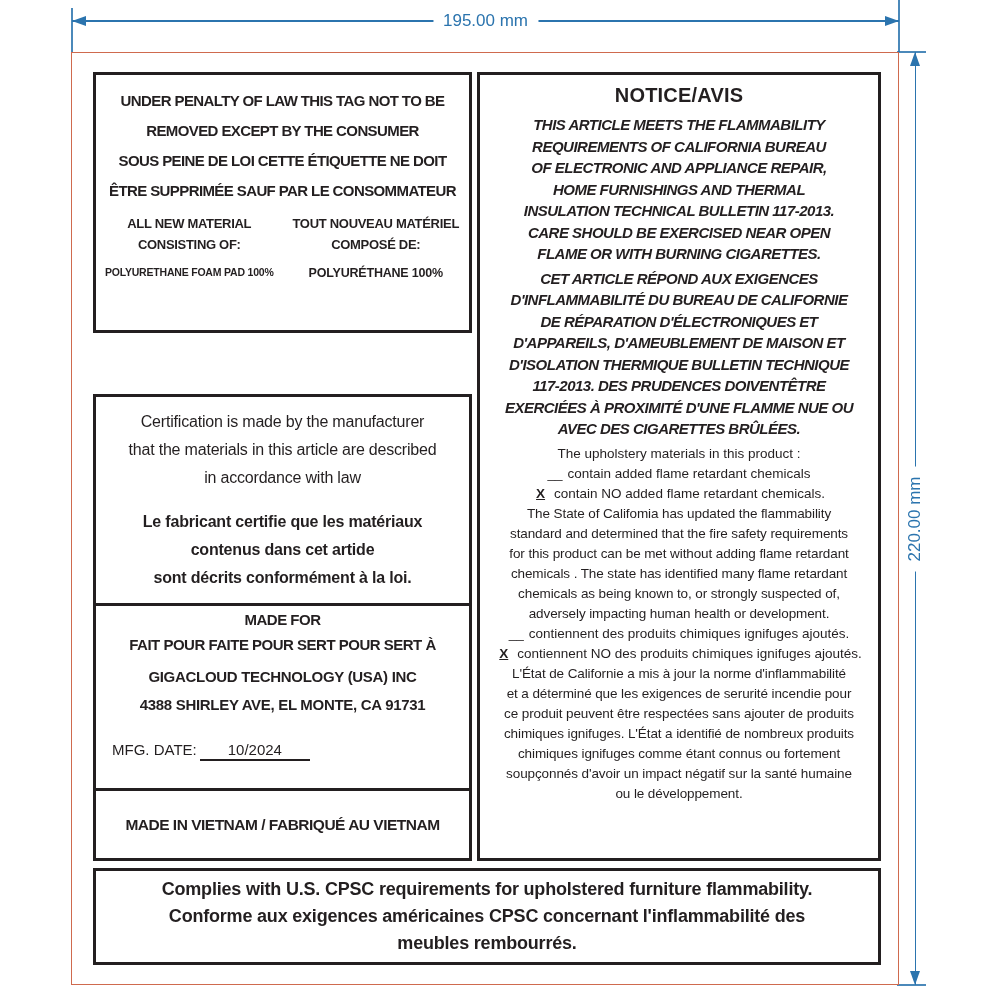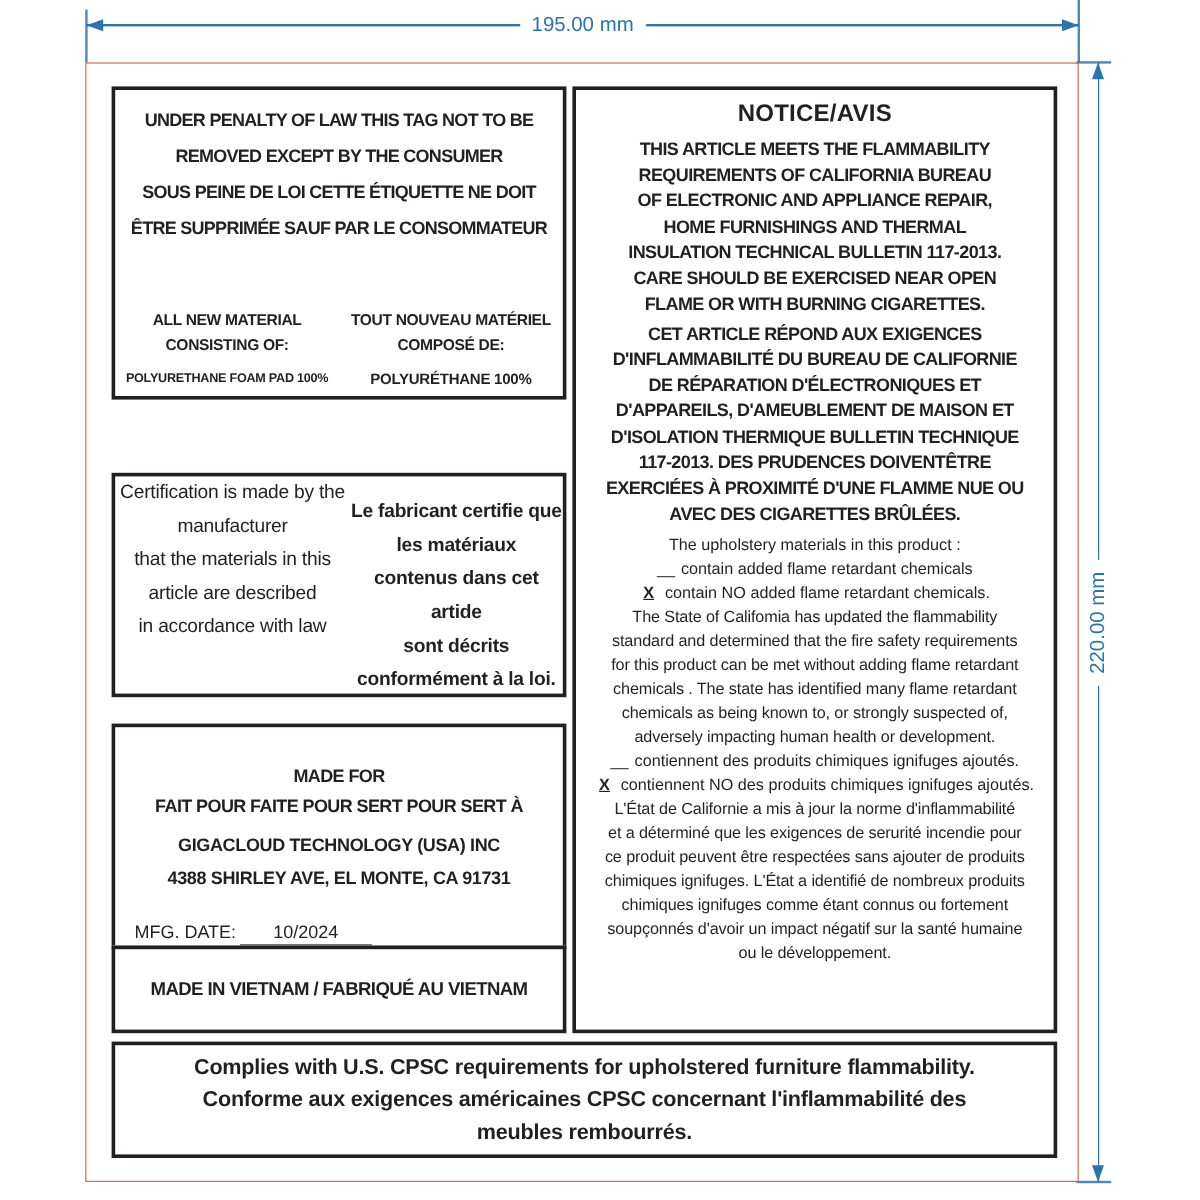--- a/index.html
+++ b/index.html
@@ -33,44 +33,44 @@
 
   
   .box{position:absolute;border:3px solid #231f20;box-sizing:border-box;background:#ffffff;
        overflow:hidden;text-align:center;}
   .pre{white-space:pre-line;}
 
   .box-penalty{left:93px;top:72px;width:379px;height:261px;padding-top:11px;}
   .penalty-lines{font-size:15px;font-weight:bold;line-height:30px;letter-spacing:-0.6px;}
   .materials-row{display:flex;margin-top:7px;}
   .mat-col{flex:1;padding:0 2px;}
-  .mat-heading{font-size:13px;font-weight:bold;line-height:21px;letter-spacing:-0.3px;margin-top:43px;}
+  .mat-heading{font-size:13px;font-weight:bold;line-height:21px;letter-spacing:-0.3px;}
   .mat-product{font-weight:bold;margin-top:11px;letter-spacing:-0.2px;}
   .mat-product-en{font-size:10.5px;}
   .mat-product-fr{font-size:12.5px;}
 
   .box-reg{left:93px;top:330px;width:379px;height:67px;display:flex;flex-direction:column;justify-content:center;}
   .reg-lines{font-size:17px;font-weight:bold;line-height:28px;letter-spacing:-0.4px;}
 
-  .box-cert{left:93px;top:394px;width:379px;height:187px;display:flex;flex-direction:row;justify-content:center;}
+  .box-cert{left:93px;top:394px;width:379px;height:212px;display:flex;flex-direction:column;justify-content:center;}
   .cert-para{font-size:16px;line-height:28px;letter-spacing:-0.2px;}
   .cert-para + .cert-para{margin-top:16px;font-weight:bold;}
 
-  .box-madefor{left:93px;top:603px;width:379px;height:188px;padding-top:29px;}
+  .box-madefor{left:93px;top:603px;width:379px;height:188px;padding-top:1px;}
   .madefor-lines{font-size:15px;font-weight:bold;line-height:25px;letter-spacing:-0.5px;}
   .company-lines{font-size:15px;font-weight:bold;line-height:28px;letter-spacing:-0.3px;margin-top:6px;}
   .mfg-row{margin-top:22px;text-align:left;padding-left:16px;font-size:15px;}
   .date-underline{border-bottom:2px solid #231f20;padding:0 28px 1px 28px;margin-left:3px;}
 
   .box-origin{left:93px;top:788px;width:379px;height:73px;display:flex;align-items:center;justify-content:center;}
   .origin-line{font-size:15.5px;font-weight:bold;letter-spacing:-0.5px;white-space:nowrap;}
 
   .box-notice{left:477px;top:72px;width:404px;height:789px;padding:8px 5px 0 5px;}
   .notice-title{font-size:20px;font-weight:bold;line-height:24px;margin-bottom:7px;letter-spacing:0.2px;}
-  .notice-bold{font-size:15px;font-weight:bold;line-height:21.5px;letter-spacing:-0.5px;}
+  .notice-bold{font-size:15px;font-weight:bold;line-height:21.5px;letter-spacing:-0.5px;font-style:italic;}
   .notice-bold-fr{margin-top:3px;}
   .notice-intro{font-size:13.5px;line-height:20px;margin-top:4px;}
   .notice-intro-fr{margin-top:12px;}
   .opt-line{font-size:13.5px;line-height:20px;}
   .blank-marker{margin-right:5px;letter-spacing:0;}
   .x-marker{font-weight:bold;text-decoration:underline;margin-right:6px;padding:0 3px;}
   .notice-body{font-size:13.5px;line-height:20px;letter-spacing:-0.1px;}
 
   .box-compliance{left:93px;top:868px;width:788px;height:97px;display:flex;align-items:center;justify-content:center;}
   .compliance-lines{font-size:18px;font-weight:bold;line-height:27px;letter-spacing:-0.2px;}

